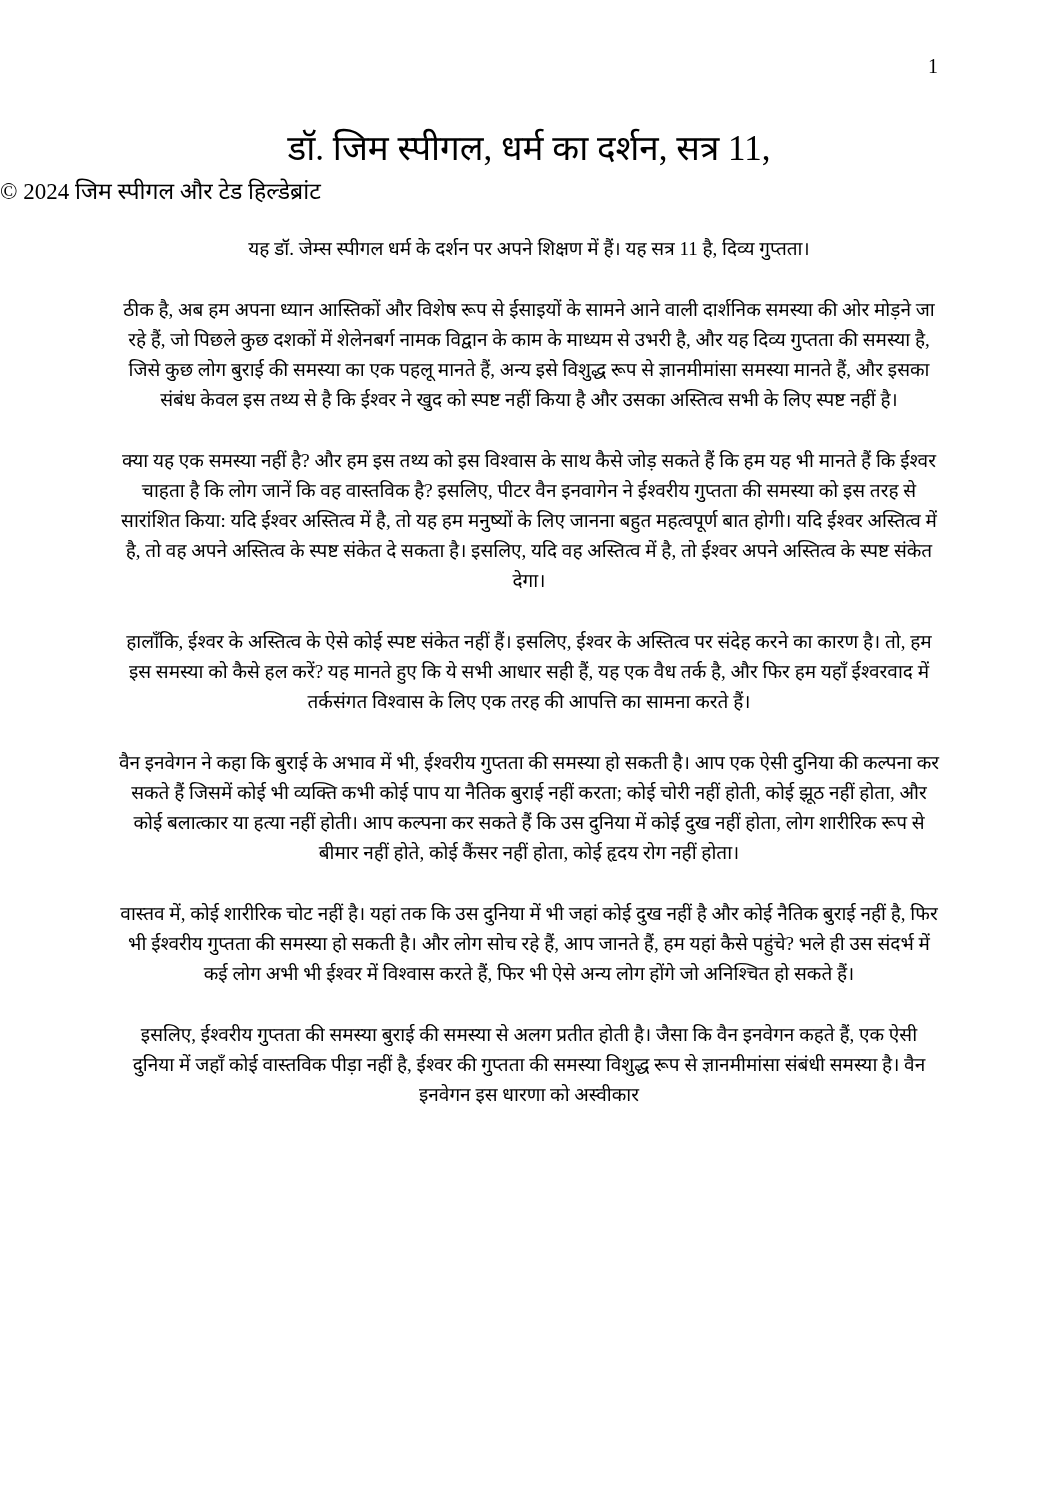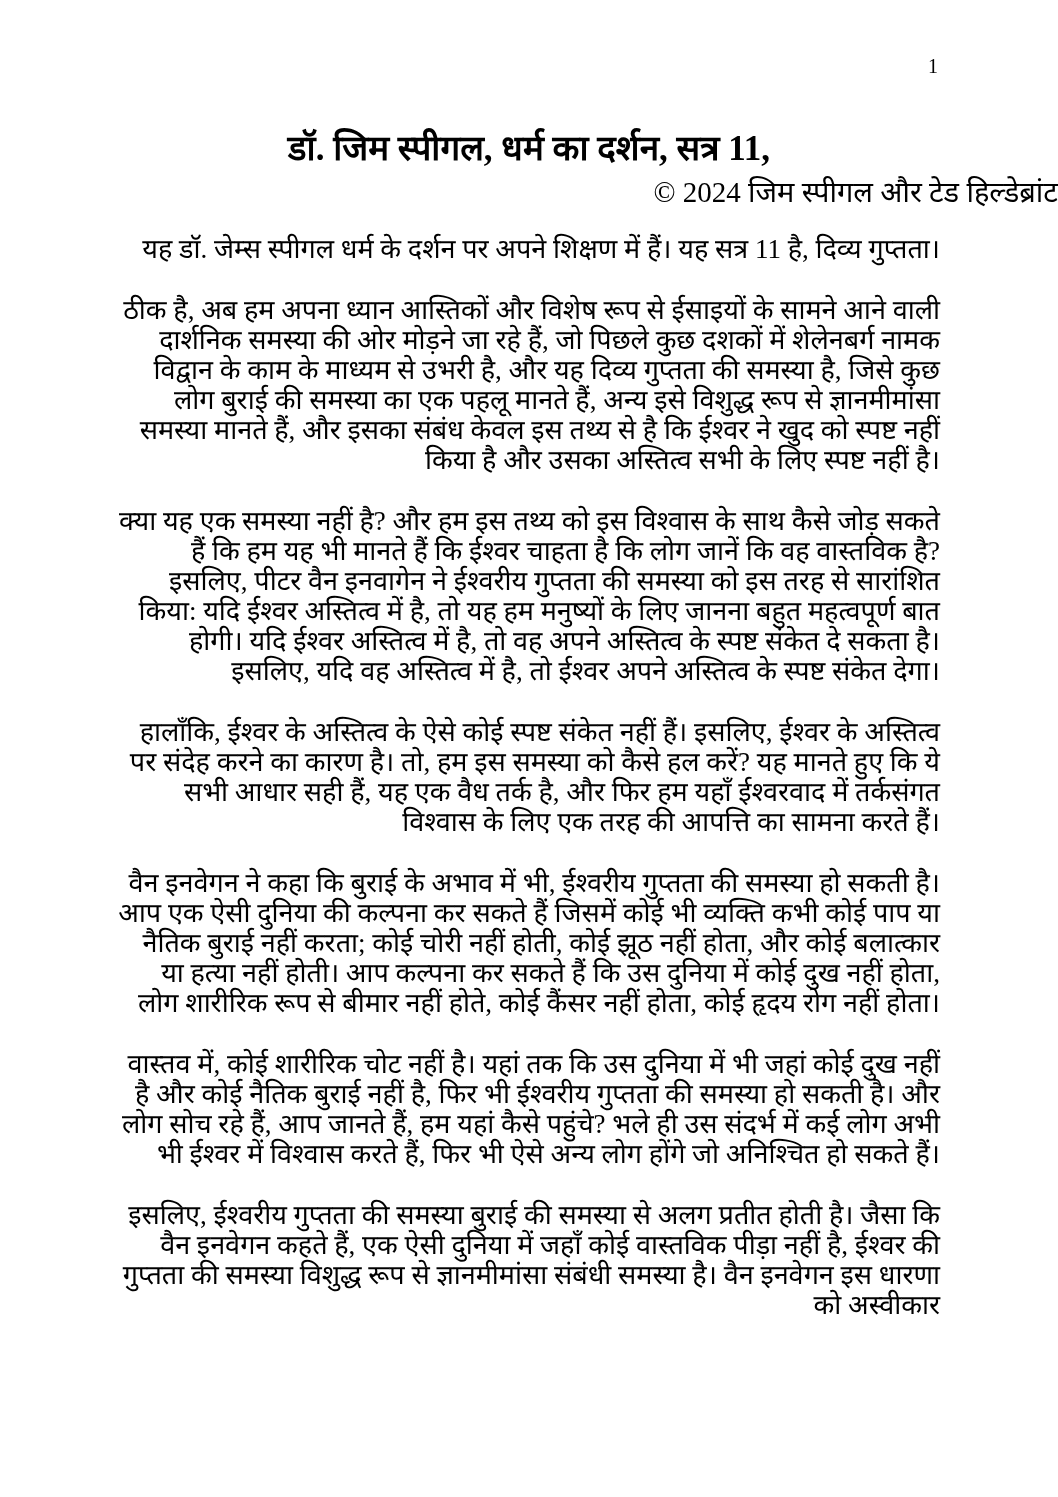--- a/index.html
+++ b/index.html
@@ -24,37 +24,37 @@
     right: 120px;
     font-size: 20px;
     line-height: 24px;
     color: #000000;
   }
   .title {
     margin: 0;
     padding-top: 124px;
     text-align: center;
     font-size: 35px;
-    font-weight: bold;
+    font-weight: normal;
     line-height: 50px;
     color: #000000;
   }
   .title-line { display: block; }
   .byline {
-    text-align: right;
-    font-size: 29px;
+    text-align: left;
+    font-size: 23px;
     line-height: 32px;
     margin-top: 2px;
     color: #000000;
   }
   .content {
     margin: 26px 118px 0 118px;
-    font-size: 27px;
+    font-size: 19px;
     line-height: 30px;
-    text-align: right;
+    text-align: center;
     color: #000000;
   }
   .content p {
     margin: 0 0 31px 0;
     padding: 0;
   }
 </style>
 </head>
 <body>
 

